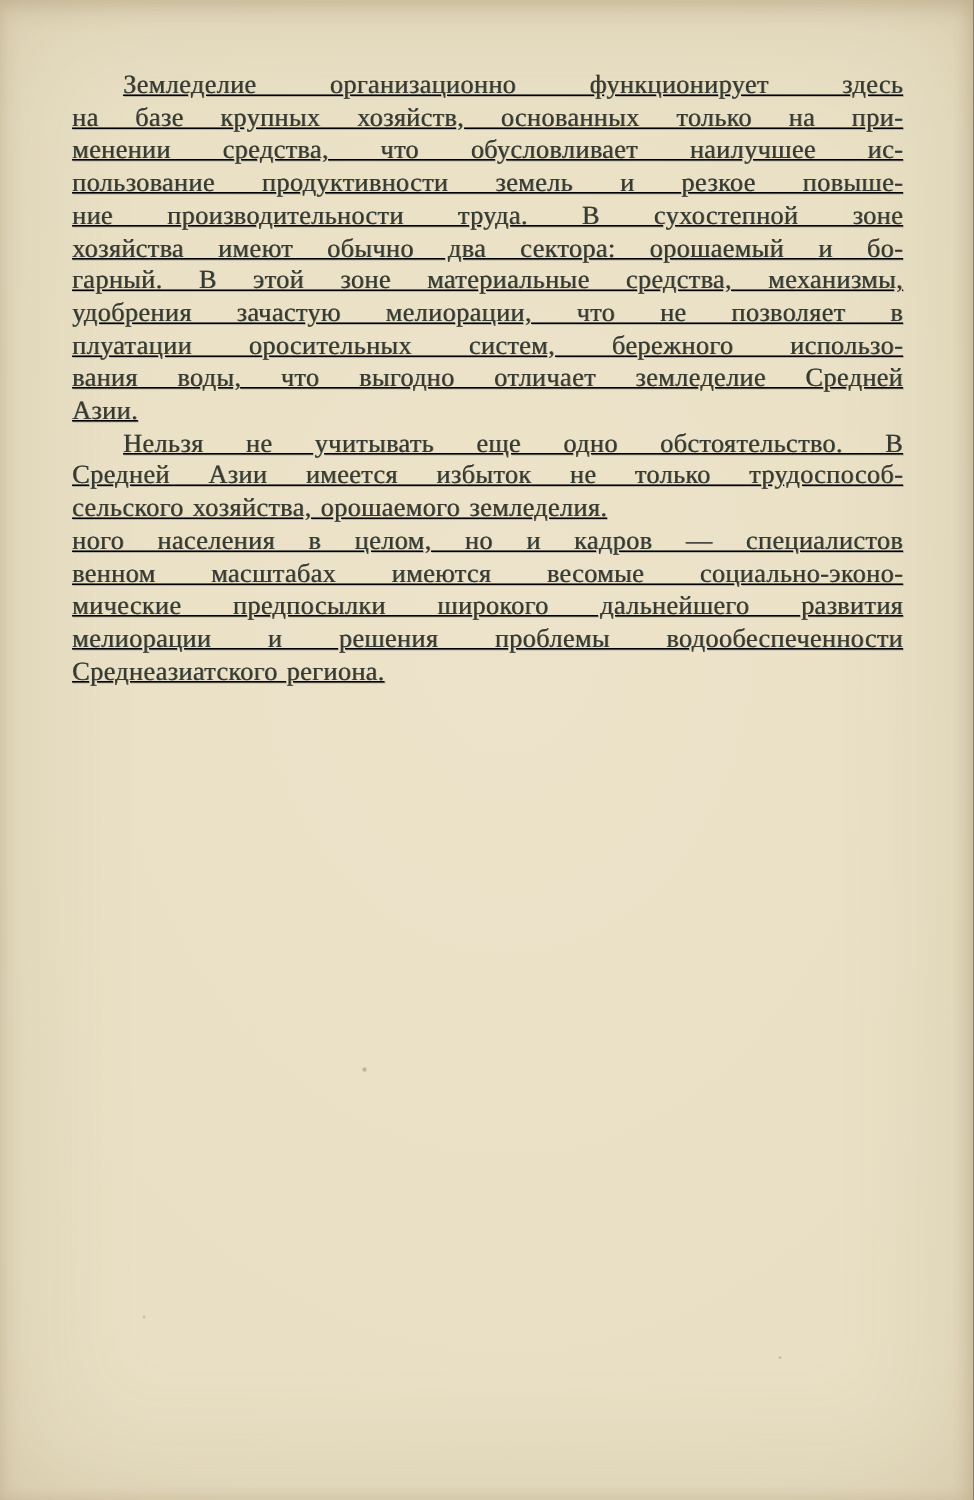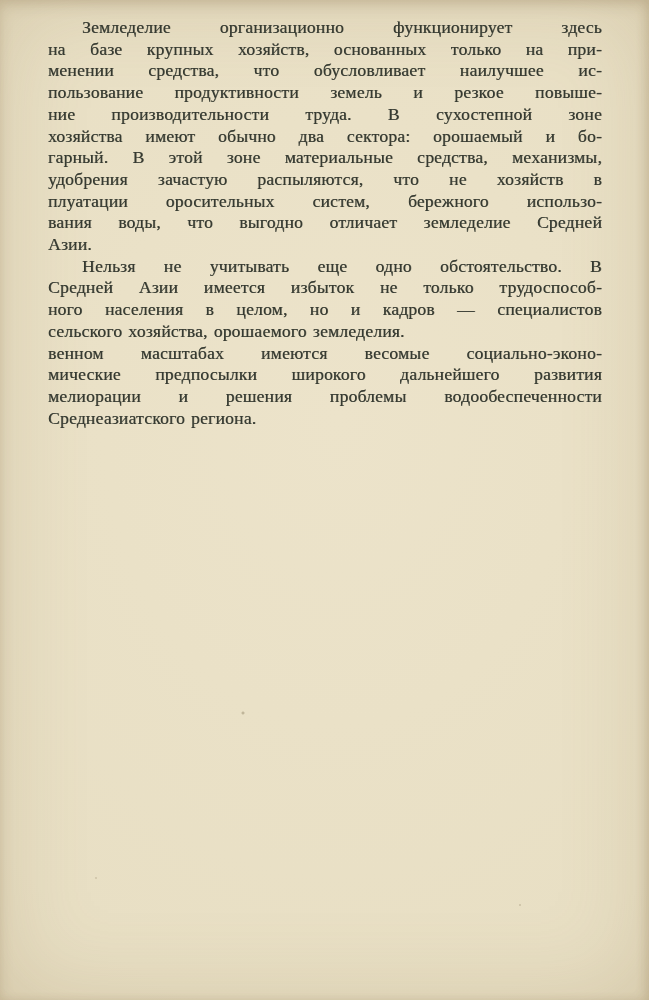--- a/index.html
+++ b/index.html
@@ -20,22 +20,23 @@
       radial-gradient(circle 2px at 96px 878px, rgba(95,80,48,0.30), transparent 70%),
       radial-gradient(ellipse 130% 110% at 52% 42%, #ece3ca 0%, #e8dfc4 55%, #e1d6b9 88%, #d8ccae 100%);
     box-shadow:
       inset 0 0 90px rgba(140,115,70,0.20),
       inset 0 6px 14px rgba(120,95,55,0.18),
       inset -4px 0 10px rgba(120,95,55,0.12);
   }
   .text-block {
     position: absolute;
     left: 48px;
-    top: 17px;
+    top: 46px;
     width: 554px;
+    text-decoration: underline;
   }
   .paragraph {
     margin: 0;
   }
   .line {
     font-size: 17.6px;
     line-height: 21.7px;
     color: #363a31;
     letter-spacing: 0.2px;
     word-spacing: 1.5px;
@@ -60,31 +61,31 @@
   <div class="text-block">
 
     <div class="paragraph">
       <div class="line indent">Земледелие организационно функционирует здесь</div>
       <div class="line">на базе крупных хозяйств, основанных только на при-</div>
       <div class="line">менении средства, что обусловливает наилучшее ис-</div>
       <div class="line">пользование продуктивности земель и резкое повыше-</div>
       <div class="line">ние производительности труда. В сухостепной зоне</div>
       <div class="line">хозяйства имеют обычно два сектора: орошаемый и бо-</div>
       <div class="line">гарный. В этой зоне материальные средства, механизмы,</div>
-      <div class="line">удобрения зачастую распыляются, что не хозяйств в</div>
+      <div class="line">удобрения зачастую мелиорации, что не позволяет в</div>
       <div class="line">плуатации оросительных систем, бережного использо-</div>
       <div class="line">вания воды, что выгодно отличает земледелие Средней</div>
       <div class="line para-end">Азии.</div>
     </div>
 
     <div class="paragraph">
       <div class="line indent">Нельзя не учитывать еще одно обстоятельство. В</div>
       <div class="line">Средней Азии имеется избыток не только трудоспособ-</div>
+      <div class="line para-end">сельского хозяйства, орошаемого земледелия.</div>
       <div class="line">ного населения в целом, но и кадров — специалистов</div>
-      <div class="line para-end">сельского хозяйства, орошаемого земледелия.</div>
     </div>
 
     <div class="paragraph">
       <div class="line">венном масштабах имеются весомые социально-эконо-</div>
       <div class="line">мические предпосылки широкого дальнейшего развития</div>
       <div class="line">мелиорации и решения проблемы водообеспеченности</div>
       <div class="line para-end">Среднеазиатского региона.</div>
     </div>
 
   </div>

